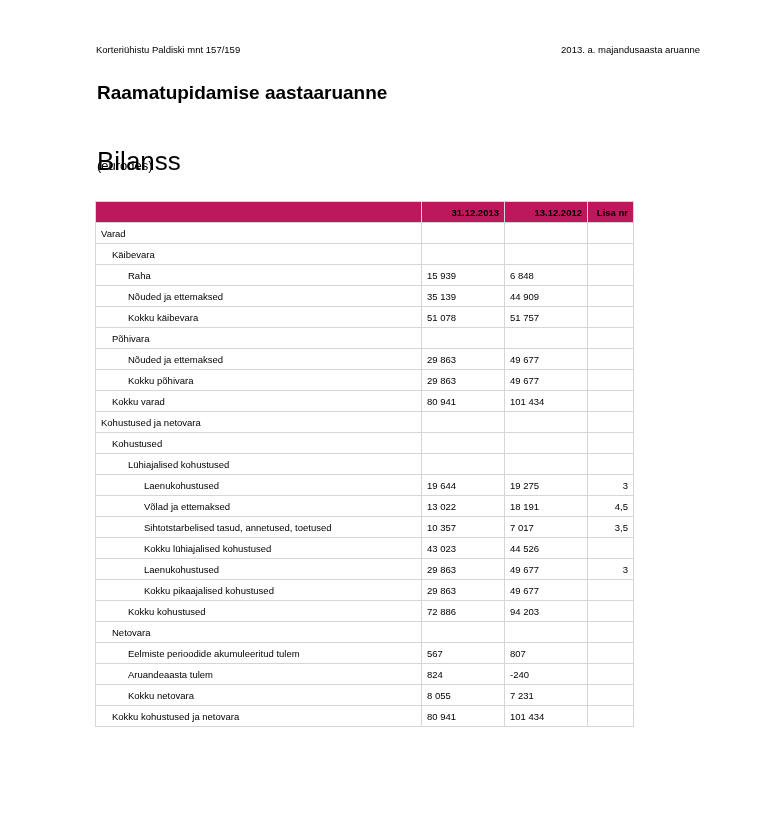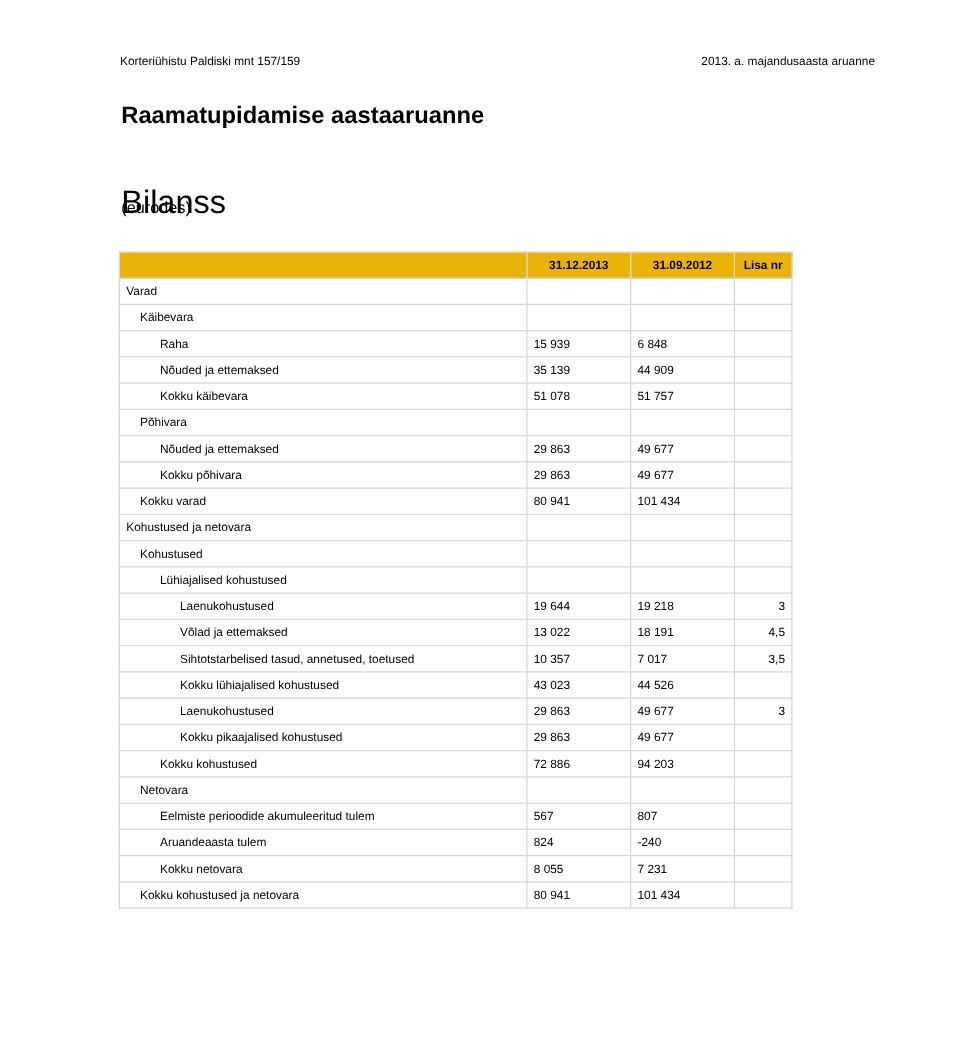--- a/index.html
+++ b/index.html
@@ -4,21 +4,21 @@
 <style>
   html, body { margin: 0; padding: 0; background: #ffffff; }
   body { width: 776px; height: 837px; position: relative; font-family: "Liberation Sans", sans-serif; color: #000; }
   .hdr-left { position: absolute; left: 96px; top: 44px; font-size: 9.5px; }
   .hdr-right { position: absolute; right: 76px; top: 44px; font-size: 9.5px; }
   .title { position: absolute; left: 97px; top: 82px; font-size: 19px; font-weight: bold; margin: 0; }
   .section { position: absolute; left: 97px; top: 146px; font-size: 26px; font-weight: normal; margin: 0; }
   .unit { position: absolute; left: 97px; top: 158px; font-size: 13px; }
   table.bal { position: absolute; left: 95px; top: 201px; border-collapse: collapse; font-size: 9.5px; }
   table.bal td, table.bal th { border: 1px solid #d6d6d6; height: 20px; padding: 0 5px; white-space: nowrap; }
-  table.bal th { background: #eab308; font-weight: bold; text-align: center; }
+  table.bal th { background: #be185d; font-weight: bold; text-align: right; }
   table.bal th.lbl { width: 272px; }
   td.lbl { width: 272px; text-align: left; }
   td.num { width: 72px; text-align: left; }
   td.note { width: 35px; text-align: right; }
   th.num { width: 72px; }
   th.note { width: 35px; text-align: center; }
   .l0 { padding-left: 5px !important; }
   .l1 { padding-left: 16px !important; }
   .l2 { padding-left: 32px !important; }
   .l3 { padding-left: 48px !important; }
@@ -31,21 +31,21 @@
 <div class="hdr-right">2013. a. majandusaasta aruanne</div>
 <h1 class="title">Raamatupidamise aastaaruanne</h1>
 <h2 class="section">Bilanss</h2>
 <div class="unit">(eurodes)</div>
 
 <table class="bal">
   <thead>
     <tr>
       <th class="lbl"></th>
       <th class="num">31.12.2013</th>
-      <th class="num">31.09.2012</th>
+      <th class="num">13.12.2012</th>
       <th class="note">Lisa nr</th>
     </tr>
   </thead>
   <tbody id="tbody">
       <tr>
         <td class="lbl l0">Varad</td>
         <td class="num"></td>
         <td class="num"></td>
         <td class="note"></td>
       </tr>
@@ -111,21 +111,21 @@
       </tr>
       <tr>
         <td class="lbl l2">Lühiajalised kohustused</td>
         <td class="num"></td>
         <td class="num"></td>
         <td class="note"></td>
       </tr>
       <tr>
         <td class="lbl l3">Laenukohustused</td>
         <td class="num">19 644</td>
-        <td class="num">19 218</td>
+        <td class="num">19 275</td>
         <td class="note">3</td>
       </tr>
       <tr>
         <td class="lbl l3">Võlad ja ettemaksed</td>
         <td class="num">13 022</td>
         <td class="num">18 191</td>
         <td class="note">4,5</td>
       </tr>
       <tr>
         <td class="lbl l3">Sihtotstarbelised tasud, annetused, toetused</td>

